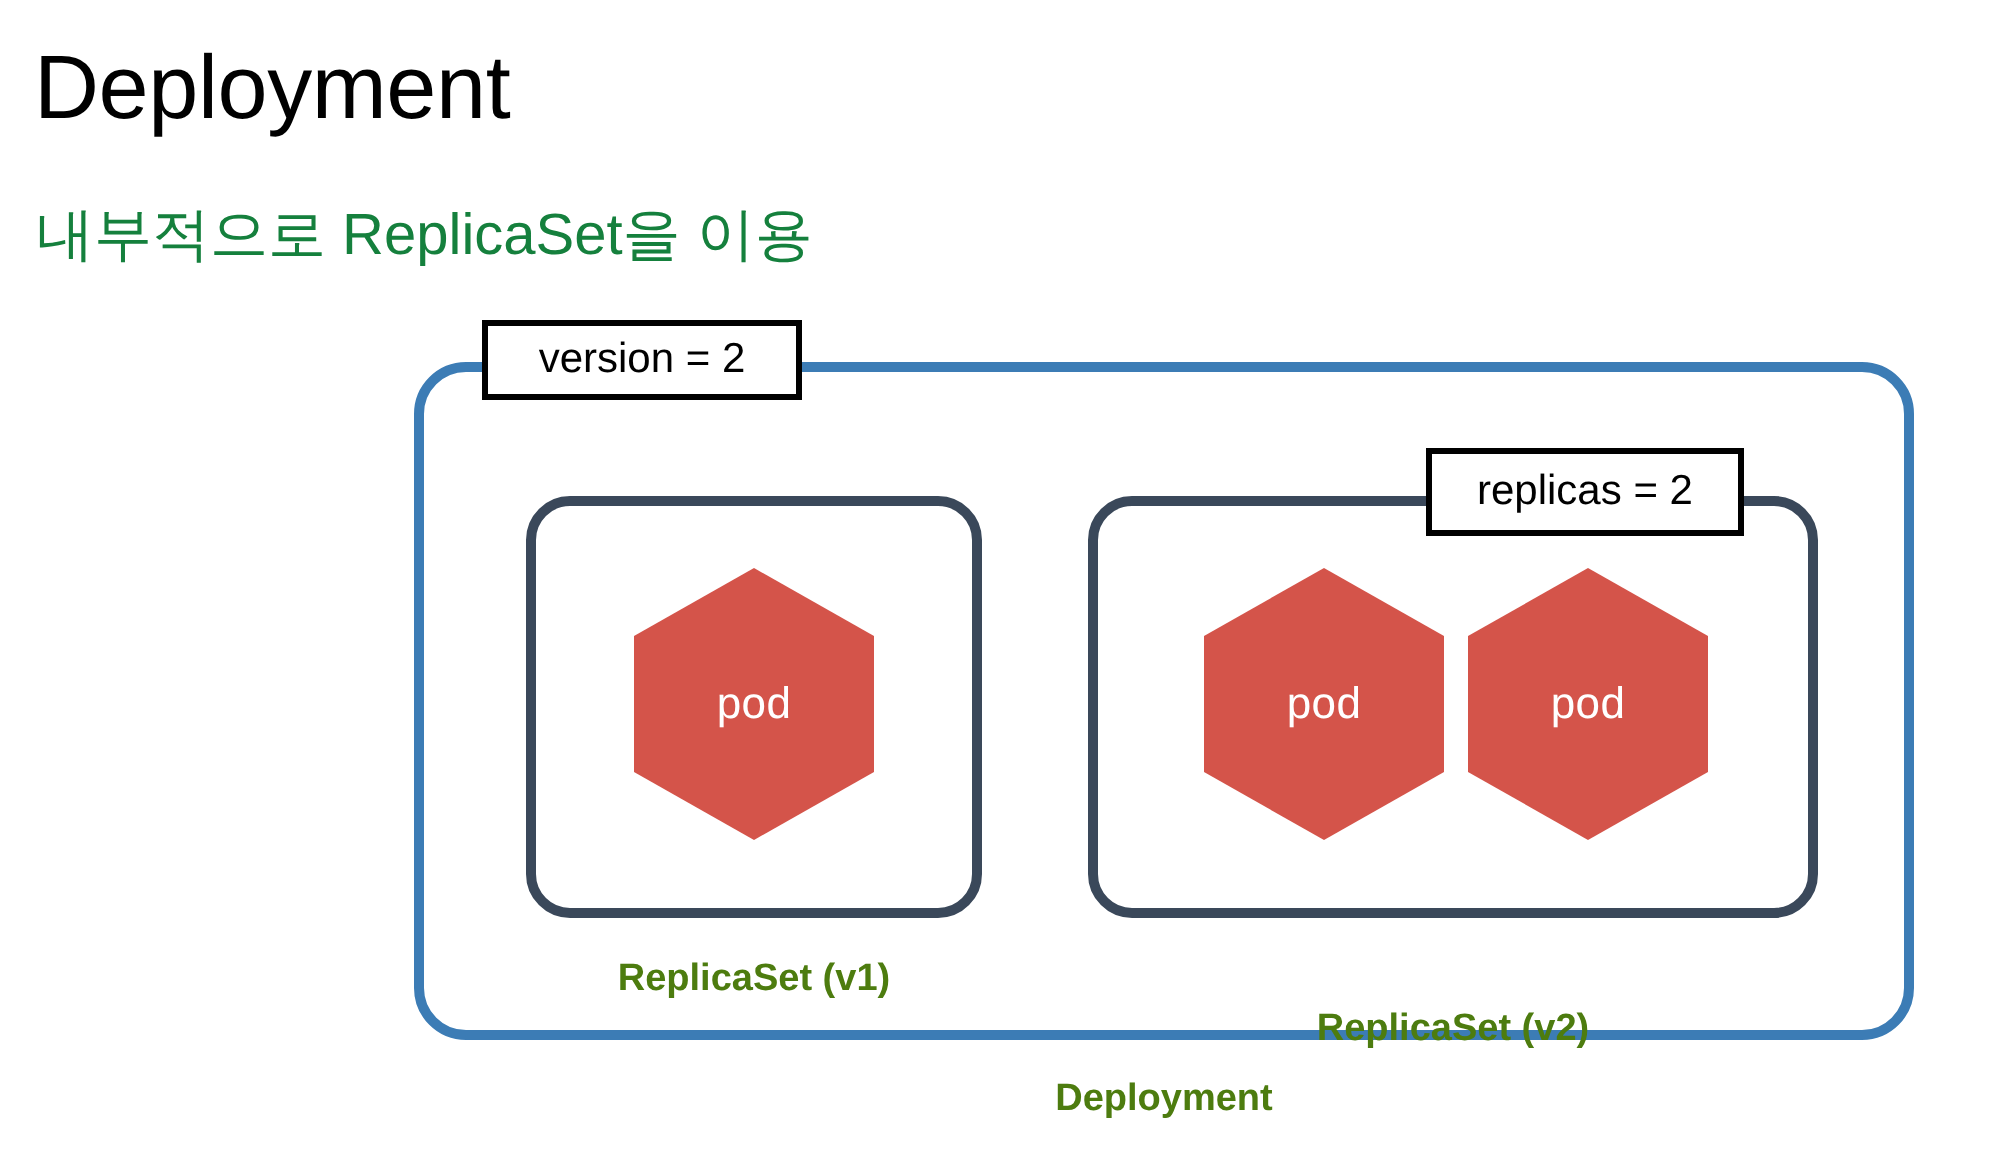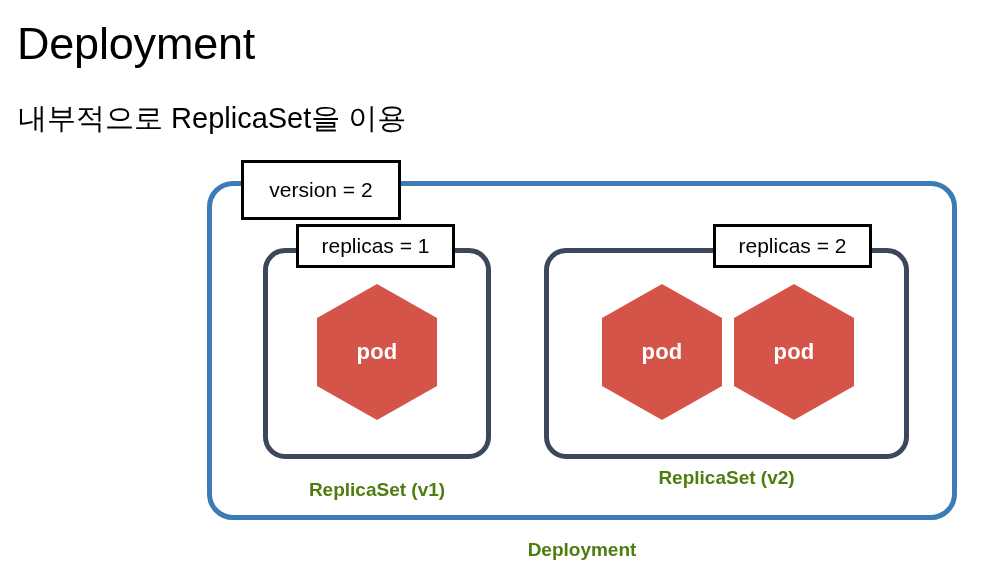--- a/index.html
+++ b/index.html
@@ -32,21 +32,21 @@
     line-height: 1.05;
     white-space: nowrap;
   }
 
   .slide-subtitle {
     position: absolute;
     left: 18px;
     top: 100px;
     font-size: 29px;
     font-weight: 400;
-    color: #000000;
+    color: #15803d;
     line-height: 1.25;
     white-space: nowrap;
   }
 
   
   .diagram {
     position: absolute;
     left: 0;
     top: 0;
     width: 1006px;
@@ -96,21 +96,21 @@
     font-size: 21px;
     font-weight: 400;
     color: #000000;
     white-space: nowrap;
     z-index: 5;
   }
   .attr-box.version {
     left: 241px;
     top: 160px;
     width: 160px;
-    height: 60px;
+    height: 40px;
   }
   .attr-box.replicas1 {
     left: 296px;
     top: 224px;
     width: 159px;
     height: 44px;
   }
   .attr-box.replicas2 {
     left: 713px;
     top: 224px;
@@ -129,40 +129,40 @@
   .pod-label {
     position: absolute;
     left: 0;
     top: 0;
     width: 100%;
     height: 100%;
     display: flex;
     align-items: center;
     justify-content: center;
     font-size: 22px;
-    font-weight: 700;
+    font-weight: 400;
     color: #ffffff;
     letter-spacing: 0.2px;
     pointer-events: none;
   }
   .pod.p1 { left: 316px; top: 283px; }
   .pod.p2 { left: 601px; top: 283px; }
   .pod.p3 { left: 733px; top: 283px; }
 
   
   .caption {
     position: absolute;
     font-size: 19px;
     font-weight: 700;
     color: #4d7c0f;
     white-space: nowrap;
     text-align: center;
   }
   .caption.rs1-cap { left: 263px; top: 479px; width: 228px; }
-  .caption.rs2-cap { left: 544px; top: 467px; width: 365px; }
+  .caption.rs2-cap { left: 544px; top: 504px; width: 365px; }
   .caption.dep-cap { left: 207px; top: 539px; width: 750px; }
 </style>
 </head>
 <body>
 
 <div class="slide">
 
   <h1 class="slide-title">Deployment</h1>
 
   <h2 class="slide-subtitle">내부적으로 ReplicaSet을 이용</h2>
@@ -170,21 +170,20 @@
   <div class="diagram">
 
     <div class="deployment-box"></div>
 
     <div class="replicaset-box rs1"></div>
 
     <div class="replicaset-box rs2"></div>
 
     <div class="attr-box version">version = 2</div>
 
-    <div class="attr-box replicas1">replicas = 1</div>
 
     <div class="attr-box replicas2">replicas = 2</div>
 
     <div class="pod p1">
       <svg viewBox="0 0 122 138" preserveAspectRatio="none">
         <polygon points="61,1 121,35 121,103 61,137 1,103 1,35" fill="#d4544a"></polygon>
       </svg>
       <span class="pod-label">pod</span>
     </div>
 

